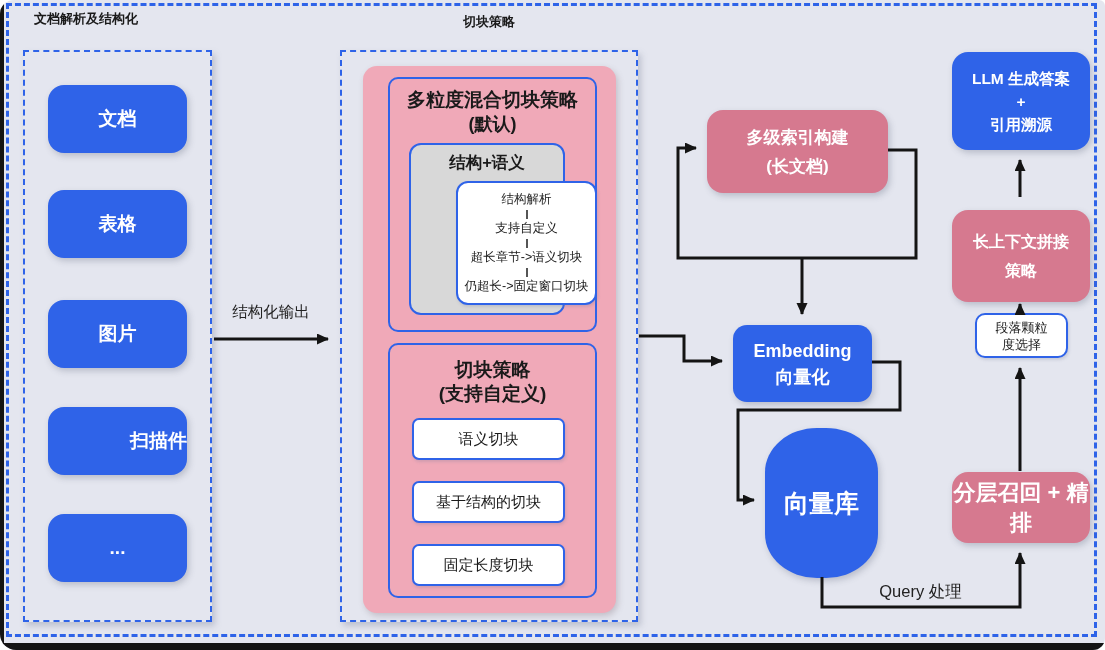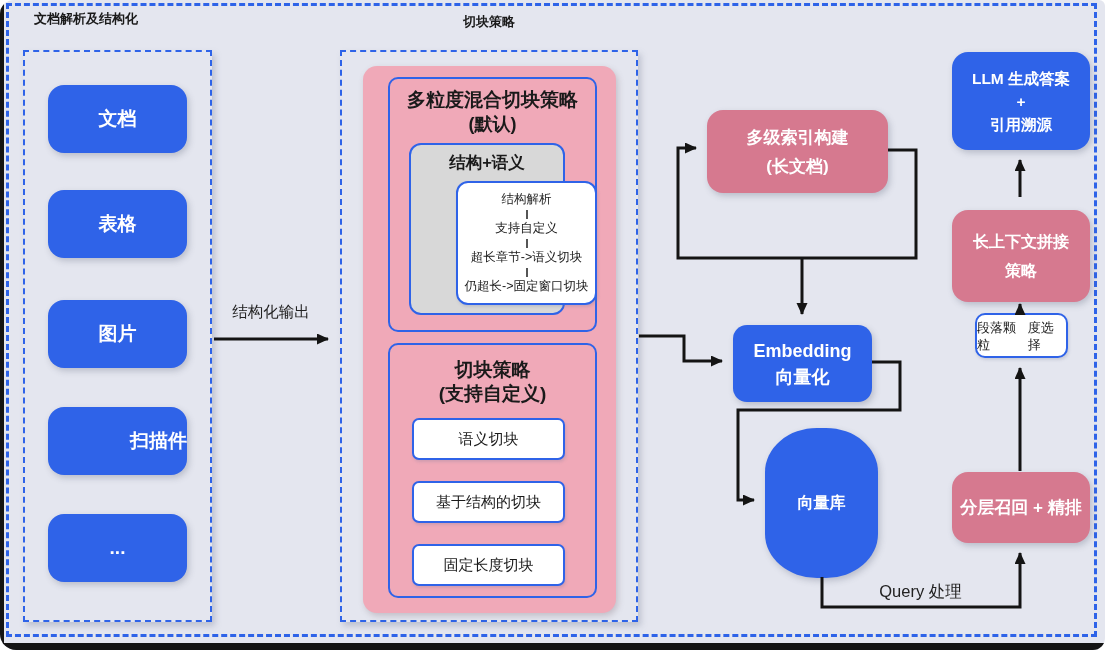--- a/index.html
+++ b/index.html
@@ -31,23 +31,23 @@
   .white-box{position:absolute;background:#ffffff;border:2px solid var(--blue);
              box-shadow:1px 2px 3px rgba(120,125,150,.25);}
   .pipeline{border-radius:12px;display:flex;flex-direction:column;align-items:center;
             justify-content:center;padding:6px 2px;}
   .step{font-size:12.5px;color:var(--text_dark);line-height:15px;white-space:nowrap;}
   .step-divider{width:2px;height:9px;background:#555;margin:2.5px 0;}
   .option{border-radius:7px;display:flex;align-items:center;justify-content:center;
           font-size:15px;color:var(--text_dark);}
   .cylinder{position:absolute;background:var(--blue);border-radius:52px / 44px;
             display:flex;align-items:center;justify-content:center;color:#fff;font-weight:700;
-            font-size:16px;box-shadow:2px 3px 6px rgba(90,95,120,.30);}
+            font-size:25px;box-shadow:2px 3px 6px rgba(90,95,120,.30);}
   .flow-label{position:absolute;color:#222;text-align:center;}
-  .gran-box{border-radius:10px;display:flex;align-items:center;
+  .gran-box{border-radius:10px;display:flex;flex-direction:column;align-items:center;
             justify-content:center;font-size:13px;line-height:17px;color:var(--text_dark);}
   svg.arrows{position:absolute;left:0;top:0;z-index:4;pointer-events:none;}
 </style>
 </head>
 <body>
 
 <div class="canvas">
   <div class="edge edge-left"></div>
   <div class="edge edge-bottom"></div>
   <div class="dash dash-outer"></div>
@@ -132,21 +132,21 @@
   <div class="node node-rose" style="left:952px;top:198px;width:138px;height:92px;font-size:16px;line-height:29px;margin-top:12px;">
     <div>长上下文拼接</div>
     <div>策略</div>
   </div>
 
   <div class="white-box gran-box" style="left:975px;top:313px;width:93px;height:45px;">
     <div>段落颗粒</div>
     <div>度选择</div>
   </div>
 
-  <div class="node node-rose" style="left:952px;top:472px;width:138px;height:71px;font-size:17px;">
+  <div class="node node-rose" style="left:952px;top:472px;width:138px;height:71px;font-size:22px;align-items:flex-end;">
     <span>分层召回 + 精排</span>
     </div>
 
   <div class="flow-label" style="left:863px;top:581px;width:115px;font-size:16.5px;">Query 处理</div>
 
   <svg class="arrows" width="1105" height="650" viewBox="0 0 1105 650">
     <defs>
       <marker id="ah" markerUnits="userSpaceOnUse" markerWidth="13" markerHeight="12" refX="11" refY="5.5" orient="auto">
         <path d="M0,0 L12,5.5 L0,11 Z" fill="#141414"></path>
       </marker>

